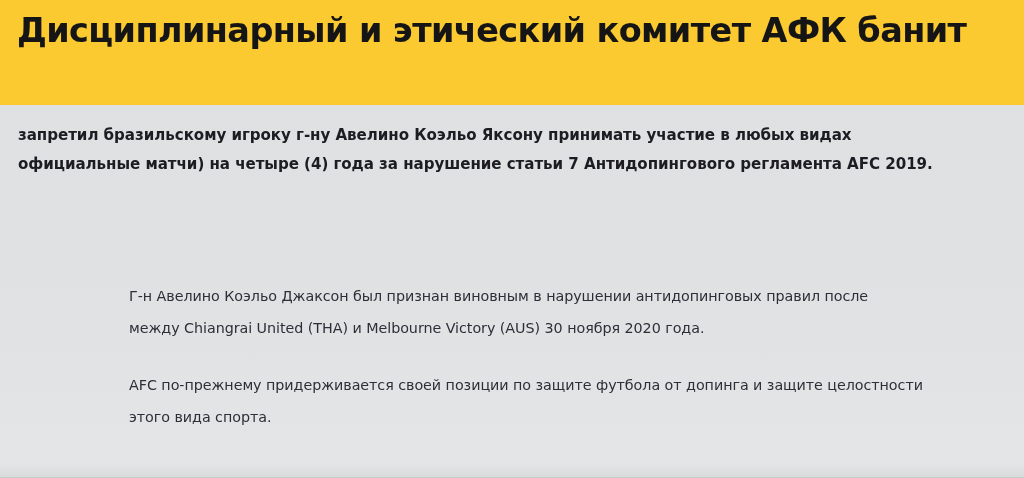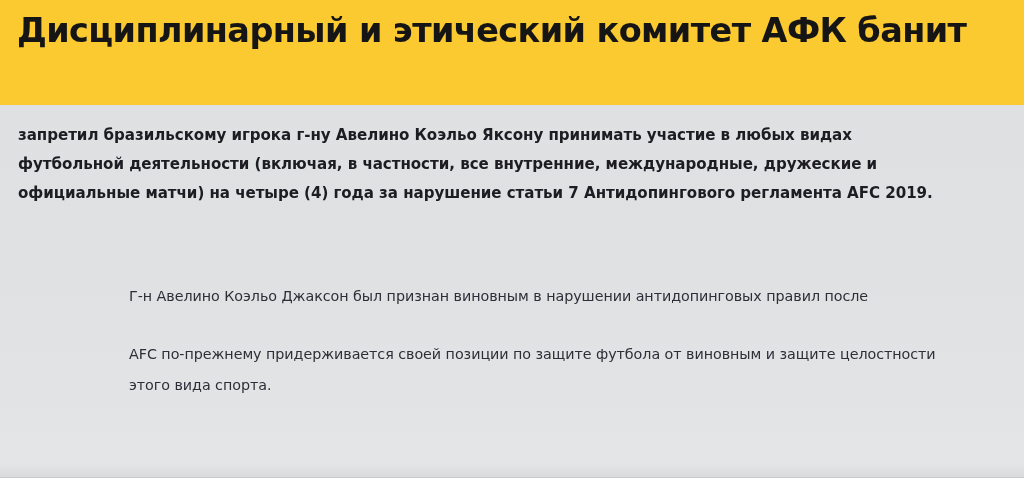--- a/index.html
+++ b/index.html
@@ -108,33 +108,33 @@
 
 <div class="page">
 
   <div class="headline-banner" style="background: rgb(251, 201, 48);">
     <h1 class="headline" style="color: rgb(21, 21, 21);">
       <span class="headline-line">Дисциплинарный и этический комитет АФК банит</span>
     </h1>
   </div>
 
   <p class="lead" style="color: rgb(28, 28, 34);">
-    <span class="lead-line">запретил бразильскому игрока г-ну Авелино Коэльо Яксону принимать участие в любых видах</span>
-    <span class="lead-line">футбольной деятельности (включая, в частности, все внутренние, международные, дружеские и</span>
+    <span class="lead-line">запретил бразильскому игроку г-ну Авелино Коэльо Яксону принимать участие в любых видах</span>
     <span class="lead-line">официальные матчи) на четыре (4) года за нарушение статьи 7 Антидопингового регламента AFC 2019.</span>
   </p>
 
   <div class="body-block">
 
     <p class="body-para">
       <span class="body-line">Г-н Авелино Коэльо Джаксон был признан виновным в нарушении антидопинговых правил после</span>
+      <span class="body-line">между Chiangrai United (THA) и Melbourne Victory (AUS) 30 ноября 2020 года.</span>
     </p>
 
     <p class="body-para">
-      <span class="body-line">AFC по-прежнему придерживается своей позиции по защите футбола от виновным и защите целостности</span>
+      <span class="body-line">AFC по-прежнему придерживается своей позиции по защите футбола от допинга и защите целостности</span>
       <span class="body-line">этого вида спорта.</span>
     </p>
 
   </div>
 
   <div class="bottom-rule"></div>
 
 </div>
 
 </body></html>

